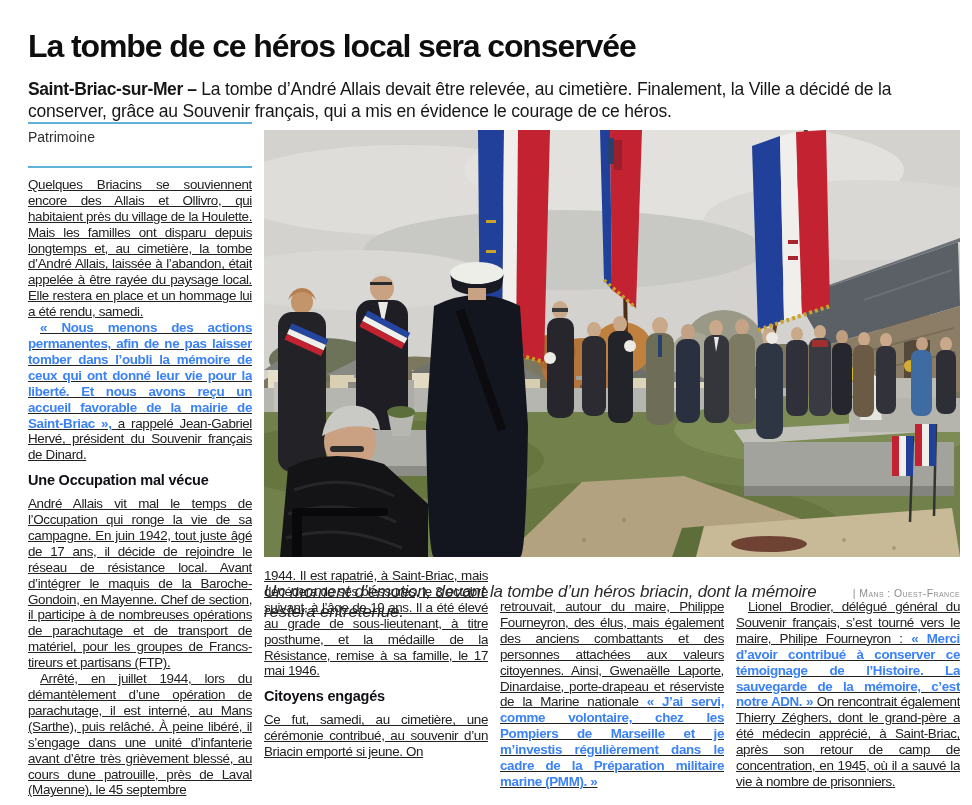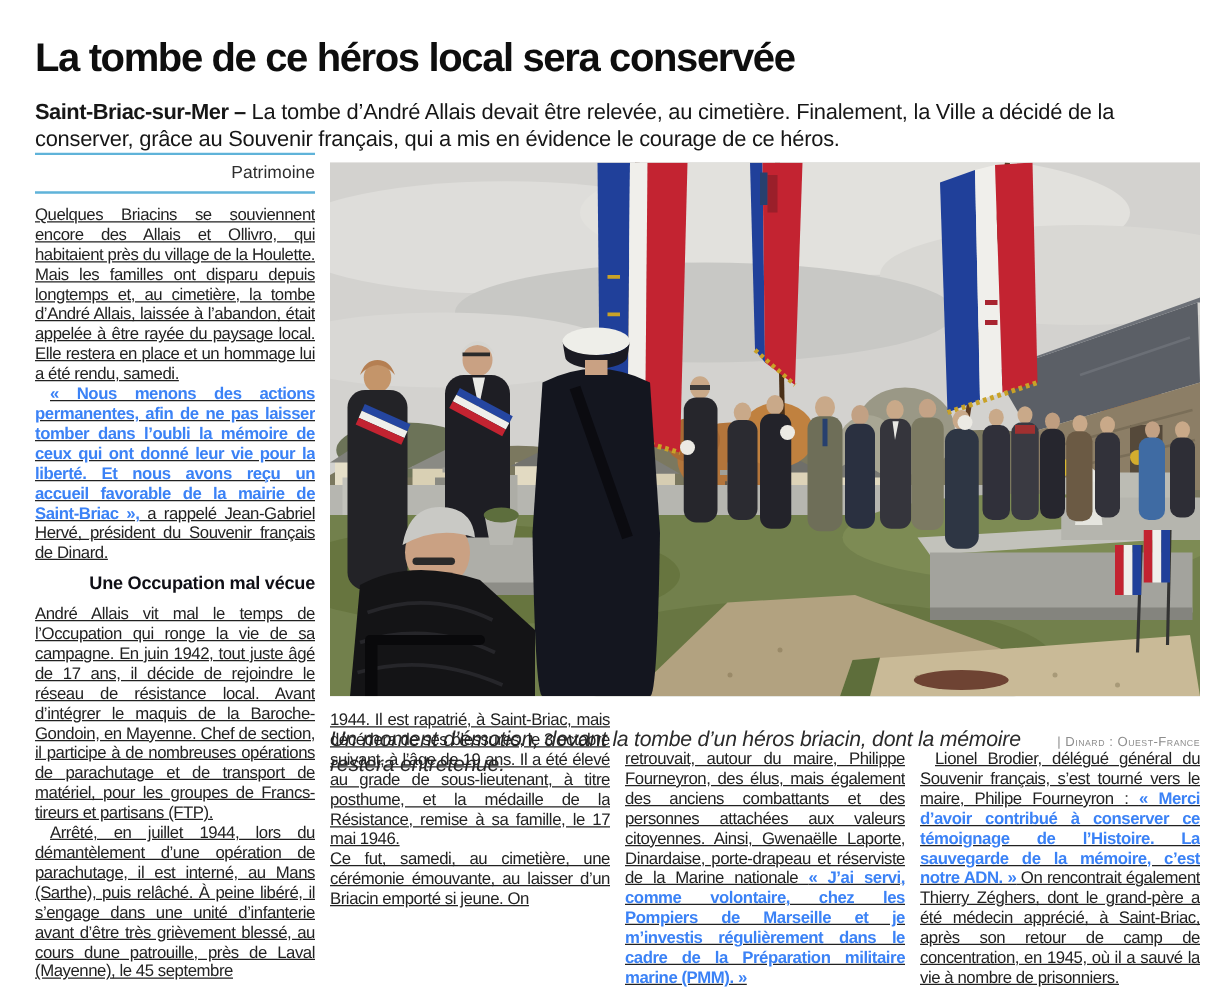--- a/index.html
+++ b/index.html
@@ -9,26 +9,26 @@
             letter-spacing:-1.1px;color:#0e0e0e;line-height:1.1;}
   .standfirst{position:absolute;left:28px;top:60px;width:912px;font-size:17.5px;line-height:22px;
               letter-spacing:-0.2px;color:#161616;}
   .standfirst b{letter-spacing:-0.4px;text-align:center;}
   .col{position:absolute;width:224px;font-size:13.4px;line-height:15.9px;letter-spacing:-0.35px;
        text-align:justify;color:#222;overflow:hidden;}
   .col1{left:28px;top:122px;height:683px;}
   .col2{left:264px;top:568px;height:206px;}
   .col3{left:500px;top:599px;height:206px;}
   .col4{left:736px;top:599px;height:206px;}
-  .kicker{border-top:2px solid #5fb3d9;border-bottom:2px solid #5fb3d9;padding:6px 0 7px;
-          margin:0 0 9px 0;font-size:14px;letter-spacing:0;color:#2e2e2e;text-align:right;}
+  .kicker{border-top:2px solid #5fb3d9;border-bottom:2px solid #5fb3d9;padding:6px 0 20px;
+          margin:0 0 9px 0;font-size:14px;letter-spacing:0;color:#2e2e2e;text-align:left;}
   .para{margin:0;text-decoration:underline;}
   .para.ind{text-indent:12px;}
   .bq{font-weight:700;color:#3b82f6;}
-  .subhead{text-align:right;font-weight:700;font-size:14.5px;letter-spacing:-0.2px;
+  .subhead{text-align:left;font-weight:700;font-size:14.5px;letter-spacing:-0.2px;
            color:#0f0f16;margin:10px 0 7px 0;}
   .photo-wrap{position:absolute;left:264px;top:130px;width:696px;height:427px;overflow:hidden;
               background:#cfcecb;}
   .photo-wrap svg{display:block;width:696px;height:427px;}
   .caption-row{position:absolute;left:264px;top:562px;width:696px;display:flex;
                justify-content:space-between;align-items:baseline;}
   .caption{font-style:italic;font-size:17px;letter-spacing:-0.2px;color:#2b2b2b;margin-top:20px;}
   .credit{font-size:10.5px;color:#8d8d8d;font-variant:small-caps;letter-spacing:0.4px;white-space:nowrap;}
 </style>
 </head>
@@ -296,26 +296,27 @@
         <line x1="672" y1="294" x2="670" y2="386" stroke="#333" stroke-width="2.5"></line>
         <rect x="651" y="294" width="7" height="42" fill="#c32331"></rect>
         <rect x="658" y="294" width="7" height="42" fill="#f0efeb"></rect>
         <rect x="665" y="294" width="7" height="42" fill="#20409a"></rect>
       </g>
     </svg>
   </div>
 
   <div class="caption-row">
     <span class="caption">Un moment d’émotion, devant la tombe d’un héros briacin, dont la mémoire restera entretenue.</span>
-    <span class="credit">| Dinard : Ouest-France</span>
+    <span class="credit">| Mans : Ouest-France</span>
   </div>
 
   <div class="col col2">
     <p class="para">1944. Il est rapatrié, à Saint-Briac, mais décédera de ses blessures, le 3 octobre suivant, à l’âge de 19 ans. Il a été élevé au grade de sous-lieutenant, à titre posthume, et la médaille de la Résistance, remise à sa famille, le 17 mai 1946.</p>
-    <p class="para">Ce fut, samedi, au cimetière, une cérémonie émouvante, au laisser d’un Briacin emporté si jeune. On</p>
+    <h2 class="subhead">Citoyens engagés</h2>
+    <p class="para">Ce fut, samedi, au cimetière, une cérémonie contribué, au souvenir d’un Briacin emporté si jeune. On</p>
   </div>
 
   <div class="col col3">
     <p class="para"><span>retrouvait, autour du maire, Philippe Fourneyron, des élus, mais également des anciens combattants et des personnes attachées aux valeurs citoyennes. Ainsi, Gwenaëlle Laporte, Dinardaise, porte-drapeau et réserviste de la Marine nationale </span><span class="bq">« J’ai servi, comme volontaire, chez les Pompiers de Marseille et je m’investis régulièrement dans le cadre de la Préparation militaire marine (PMM). »</span></p>
   </div>
 
   <div class="col col4">
     <p class="para ind"><span>Lionel Brodier, délégué général du Souvenir français, s’est tourné vers le maire, Philipe Fourneyron : </span><span class="bq">« Merci d’avoir contribué à conserver ce témoignage de l’Histoire. La sauvegarde de la mémoire, c’est notre ADN. »</span><span> On rencontrait également Thierry Zéghers, dont le grand-père a été médecin apprécié, à Saint-Briac, après son retour de camp de concentration, en 1945, où il a sauvé la vie à nombre de prisonniers.</span></p>
   </div>
 

